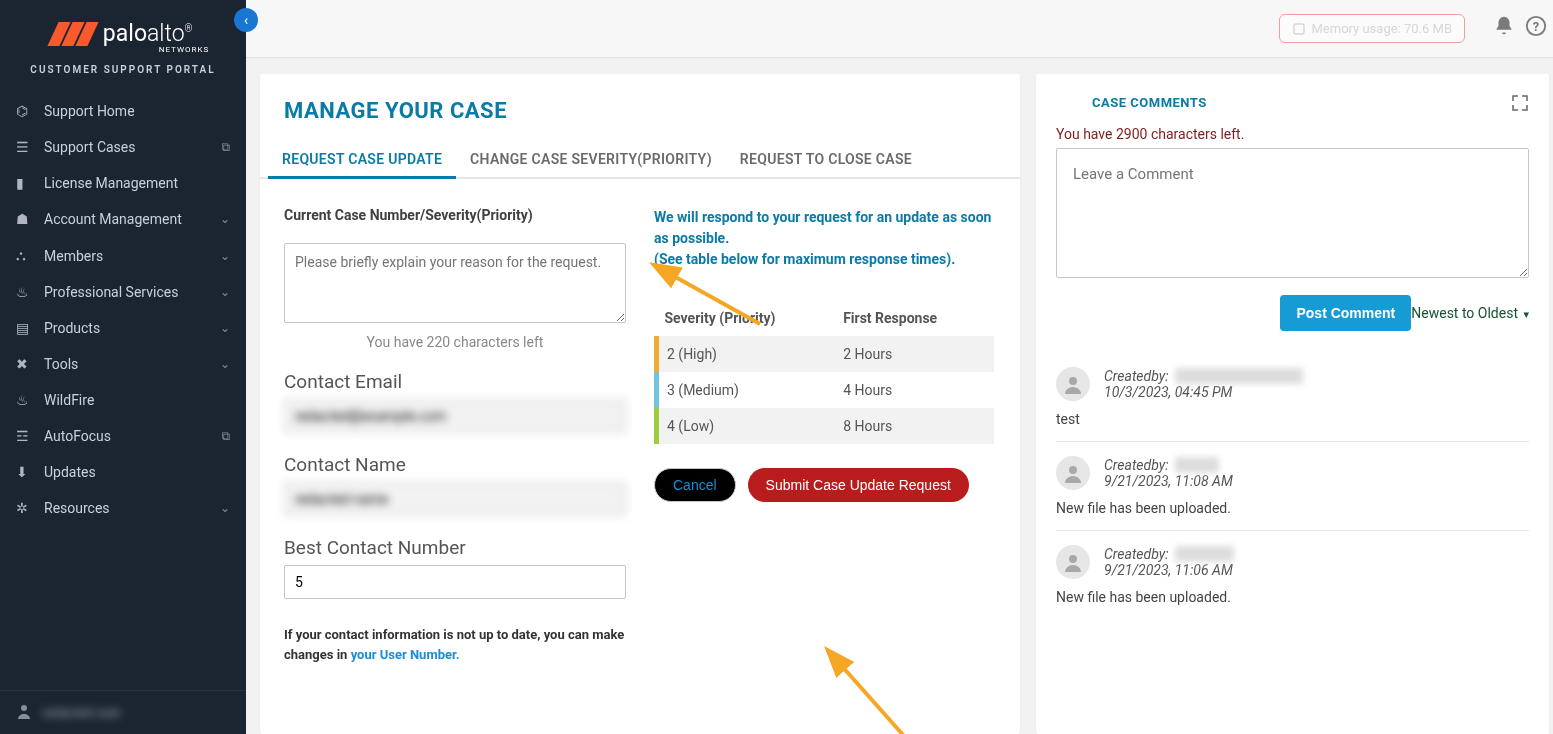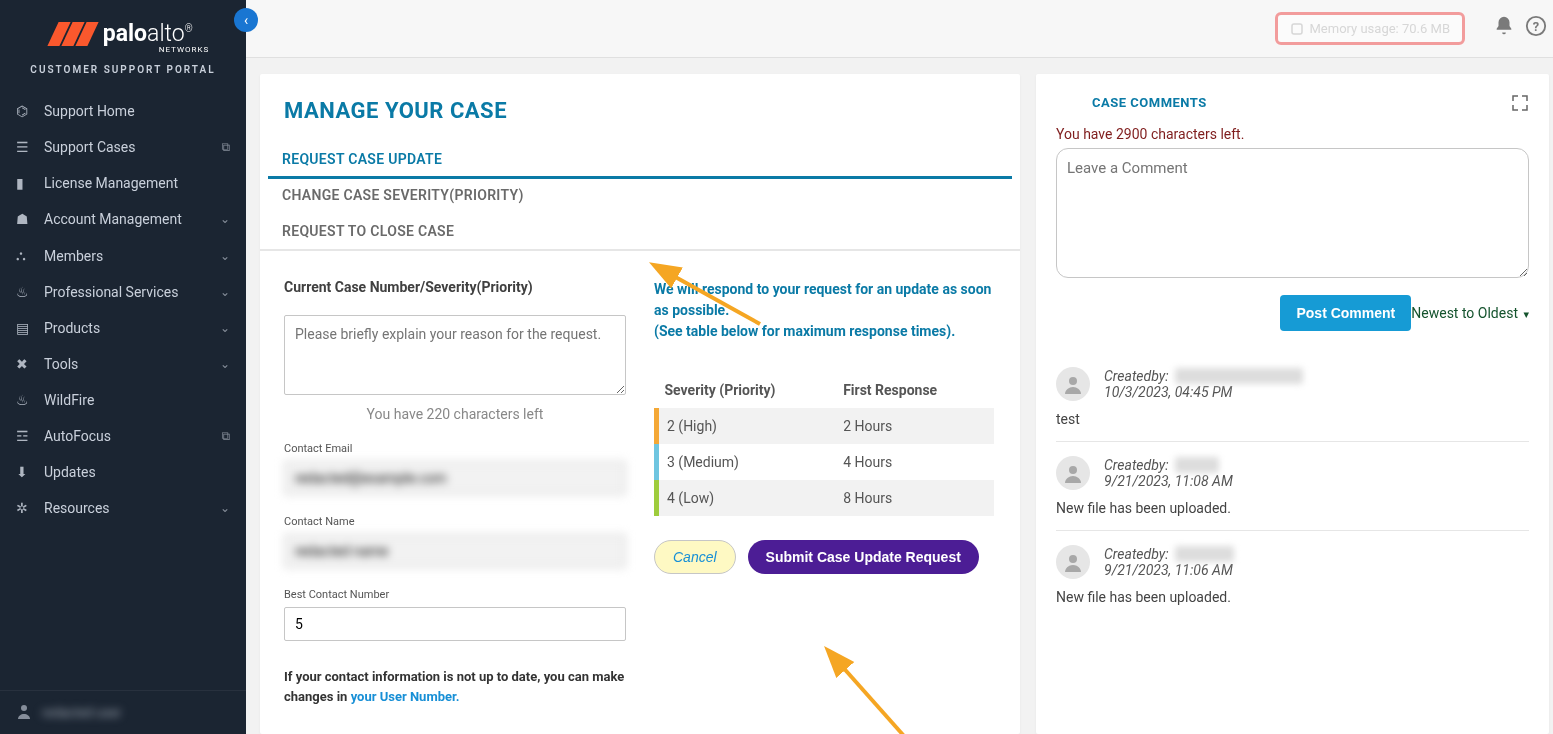--- a/index.html
+++ b/index.html
@@ -2,84 +2,84 @@
 <html><head>
 <meta charset="utf-8">
 <style>
   * { box-sizing: border-box; margin: 0; padding: 0; }
   body { font-family: -apple-system, BlinkMacSystemFont, "Segoe UI", Roboto, sans-serif; background: #f2f2f2; color: #333; font-size: 14px; width: 1553px; height: 734px; overflow: hidden; }
   .sidebar { position: fixed; left: 0; top: 0; bottom: 0; width: 246px; background: #1b2532; color: #c9d0db; display: flex; flex-direction: column; }
   .logo-area { padding: 20px 14px 8px; text-align: center; }
   .logo-mark { display: inline-flex; gap: 2px; margin-right: 6px; vertical-align: middle; }
   .logo-slash { width: 12px; height: 24px; background: #fa582d; transform: skewX(-25deg); }
   .logo-text { font-size: 23px; font-weight: 300; color: #fff; vertical-align: middle; }
-  .logo-text b { font-weight: 700; }
+  .logo-text b { font-weight: 400; }
   .logo-sub { font-size: 8px; letter-spacing: 1px; color: #fff; margin-top: -2px; margin-left: 122px; }
   .portal-sub { font-size: 10px; letter-spacing: 2px; color: #c9d0db; margin-top: 10px; font-weight: 600; }
   .nav { flex: 1; padding-top: 10px; }
   .nav-item { display: flex; align-items: center; padding: 10px 16px; cursor: pointer; color: #c9d0db; font-size: 14px; }
   .nav-icon { width: 16px; margin-right: 12px; opacity: 0.85; }
   .nav-label { flex: 1; }
   .nav-caret, .nav-ext { opacity: 0.6; font-size: 12px; }
   .user-bar { padding: 12px 16px; display: flex; align-items: center; background: #1b2532; border-top: 1px solid rgba(255,255,255,0.06); }
   .user-icon { margin-right: 10px; opacity: 0.8; }
   .user-name { font-size: 13px; color: #a0a8b4; }
   .blur-text { filter: blur(4px); }
 
   .collapse-btn { position: fixed; left: 234px; top: 8px; width: 24px; height: 24px; border-radius: 50%; background: #1976d2; color: #fff; display: flex; align-items: center; justify-content: center; font-size: 14px; cursor: pointer; z-index: 5; }
 
   .topbar { position: fixed; left: 246px; right: 0; top: 0; height: 58px; border-bottom: 1px solid #e0e0e0; background: #f7f7f7; display: flex; align-items: center; justify-content: flex-end; padding: 0 6px; }
-  .mem-pill { background: #fff; border: 3px solid #ef4444; border-radius: 6px; padding: 6px 12px; color: #b8b8b8; font-size: 13px; margin-right: 18px; display: flex; align-items: center; opacity: 0.5; }
+  .mem-pill { background: #fff; border: 1px solid #ef4444; border-radius: 6px; padding: 6px 12px; color: #b8b8b8; font-size: 13px; margin-right: 18px; display: flex; align-items: center; opacity: 0.5; }
   .mem-pill svg { margin-right: 6px; }
   .top-icon { font-size: 22px; color: #7a7a7a; margin-left: 10px; cursor: pointer; }
 
   .main { position: fixed; left: 246px; top: 58px; right: 0; bottom: 0; display: flex; gap: 16px; padding: 16px 4px 0 14px; overflow: auto; }
   .card { background: #fff; border-radius: 2px; box-shadow: 0 1px 3px rgba(0,0,0,0.05); }
   .case-card { flex: 0 0 760px; padding: 24px 0 30px; }
   .case-title { font-size: 22px; font-weight: 700; color: #0a7aa6; padding: 0 24px 18px; letter-spacing: 0.5px; }
-  .tabs { display: flex; border-bottom: 2px solid #e6e6e6; padding: 0 8px; flex-direction: column; }
+  .tabs { display: flex; border-bottom: 2px solid #e6e6e6; padding: 0 8px; }
   .tab { padding: 10px 14px; font-size: 14px; font-weight: 600; color: #6a6a6a; cursor: pointer; text-transform: uppercase; position: relative; letter-spacing: 0.3px; }
   .tab.active { color: #0a7aa6; }
   .tab.active::after { content: ""; position: absolute; left: 0; right: 0; bottom: -2px; height: 3px; background: #0a7aa6; }
   .case-body { display: flex; padding: 28px 24px 0; gap: 28px; }
   .col { flex: 1; }
   .field-label-strong { font-weight: 700; color: #404040; margin-bottom: 12px; }
   .case-num { color: #555; font-size: 14px; }
   .sev-badge { background: #9ecc3c; color: #fff; padding: 5px 10px; border-radius: 2px; margin-left: 10px; font-weight: 600; }
   .resp-note { color: #0a7aa6; font-weight: 700; line-height: 1.5; }
   .req-label-row { display: flex; align-items: center; margin-top: 32px; }
   .red-bar { width: 4px; height: 22px; background: #ff3838; margin-right: 8px; }
   .req-label { color: #666; font-size: 13px; }
   .textarea { width: 100%; height: 80px; border: 1px solid #c6c6c6; border-radius: 2px; padding: 10px; margin-top: 8px; font-family: inherit; font-size: 14px; resize: both; }
   .char-hint { text-align: center; color: #888; margin-top: 8px; font-size: 14px; }
-  .field-label { color: #555; font-size: 11px; margin-top: 20px; margin-bottom: 6px; }
+  .field-label { color: #555; font-size: 19px; margin-top: 20px; margin-bottom: 6px; }
   .text-input { width: 100%; height: 34px; border: 1px solid #c6c6c6; border-radius: 2px; padding: 6px 10px; font-family: inherit; font-size: 14px; background: #f2f2f2; }
   .text-input.white { background: #fff; }
   .footnote { font-size: 13px; font-weight: 700; color: #333; margin-top: 26px; line-height: 1.5; }
   .footnote .link { color: #178fd6; font-weight: 700; cursor: pointer; }
 
   .sev-table { width: 100%; margin-top: 30px; border-collapse: collapse; font-size: 14px; }
   .sev-table th { text-align: left; font-weight: 700; padding: 10px 8px; color: #555; }
   .sev-table td { padding: 10px 8px; color: #555; }
   .sev-table tr.row td:first-child { border-left: 5px solid transparent; }
   .sev-table tr.shade { background: #f2f2f2; }
   .sev-row-1 td:first-child { border-left-color: #ff3838 !important; }
   .sev-row-2 td:first-child { border-left-color: #f4a836 !important; }
   .sev-row-3 td:first-child { border-left-color: #6fc5e0 !important; }
   .sev-row-4 td:first-child { border-left-color: #9ecc3c !important; }
 
   .btn-row { margin-top: 24px; display: flex; gap: 12px; }
-  .btn-cancel { border: 1px solid #c6c6c6; background: #fef9c3; color: #178fd6; padding: 8px 18px; border-radius: 20px; font-size: 14px; cursor: pointer; font-style: italic; }
-  .btn-submit { border: none; background: #4c1d95; color: #fff; padding: 8px 18px; border-radius: 20px; font-size: 14px; cursor: not-allowed; font-weight: 700; }
+  .btn-cancel { border: 1px solid #c6c6c6; background: #000000; color: #178fd6; padding: 8px 18px; border-radius: 20px; font-size: 14px; cursor: pointer; }
+  .btn-submit { border: none; background: #b91c1c; color: #fff; padding: 8px 18px; border-radius: 20px; font-size: 14px; cursor: not-allowed; font-weight: 400; }
 
   .comments-card { flex: 1; padding: 20px 20px 0; min-width: 480px; }
   .comments-title { color: #0a7aa6; font-weight: 700; font-size: 13px; letter-spacing: 0.5px; margin-left: 36px; }
   .expand { float: right; cursor: pointer; color: #666; }
   .char-left { color: #7f1d1d; margin-top: 16px; font-size: 14px; }
-  .comment-box { width: 100%; height: 130px; border: 1px solid #c6c6c6; border-radius: 12px; padding: 10px; margin-top: 6px; font-family: inherit; font-size: 15px; resize: both; }
+  .comment-box { width: 100%; height: 130px; border: 1px solid #c6c6c6; border-radius: 2px; padding: 16px; margin-top: 6px; font-family: inherit; font-size: 15px; resize: both; }
   .comments-bar { display: flex; align-items: center; justify-content: flex-end; margin-top: 14px; }
   .btn-post { background: #169bd5; color: #fff; border: none; padding: 10px 16px; border-radius: 4px; font-size: 14px; font-weight: 600; cursor: pointer; }
   .sort-label { color: #14532d; font-size: 14px; cursor: pointer; }
   .sort-caret { font-size: 11px; margin-left: 2px; }
   .comments-list { margin-top: 22px; }
   .comment { padding: 14px 0; border-bottom: 1px solid #e6e6e6; }
   .comment-head { display: flex; align-items: center; gap: 14px; }
   .avatar { width: 34px; height: 34px; border-radius: 50%; background: #e6e6e6; display: flex; align-items: center; justify-content: center; }
   .avatar svg { fill: #a8a8a8; }
   .comment-meta { font-size: 14px; font-style: italic; color: #555; }

